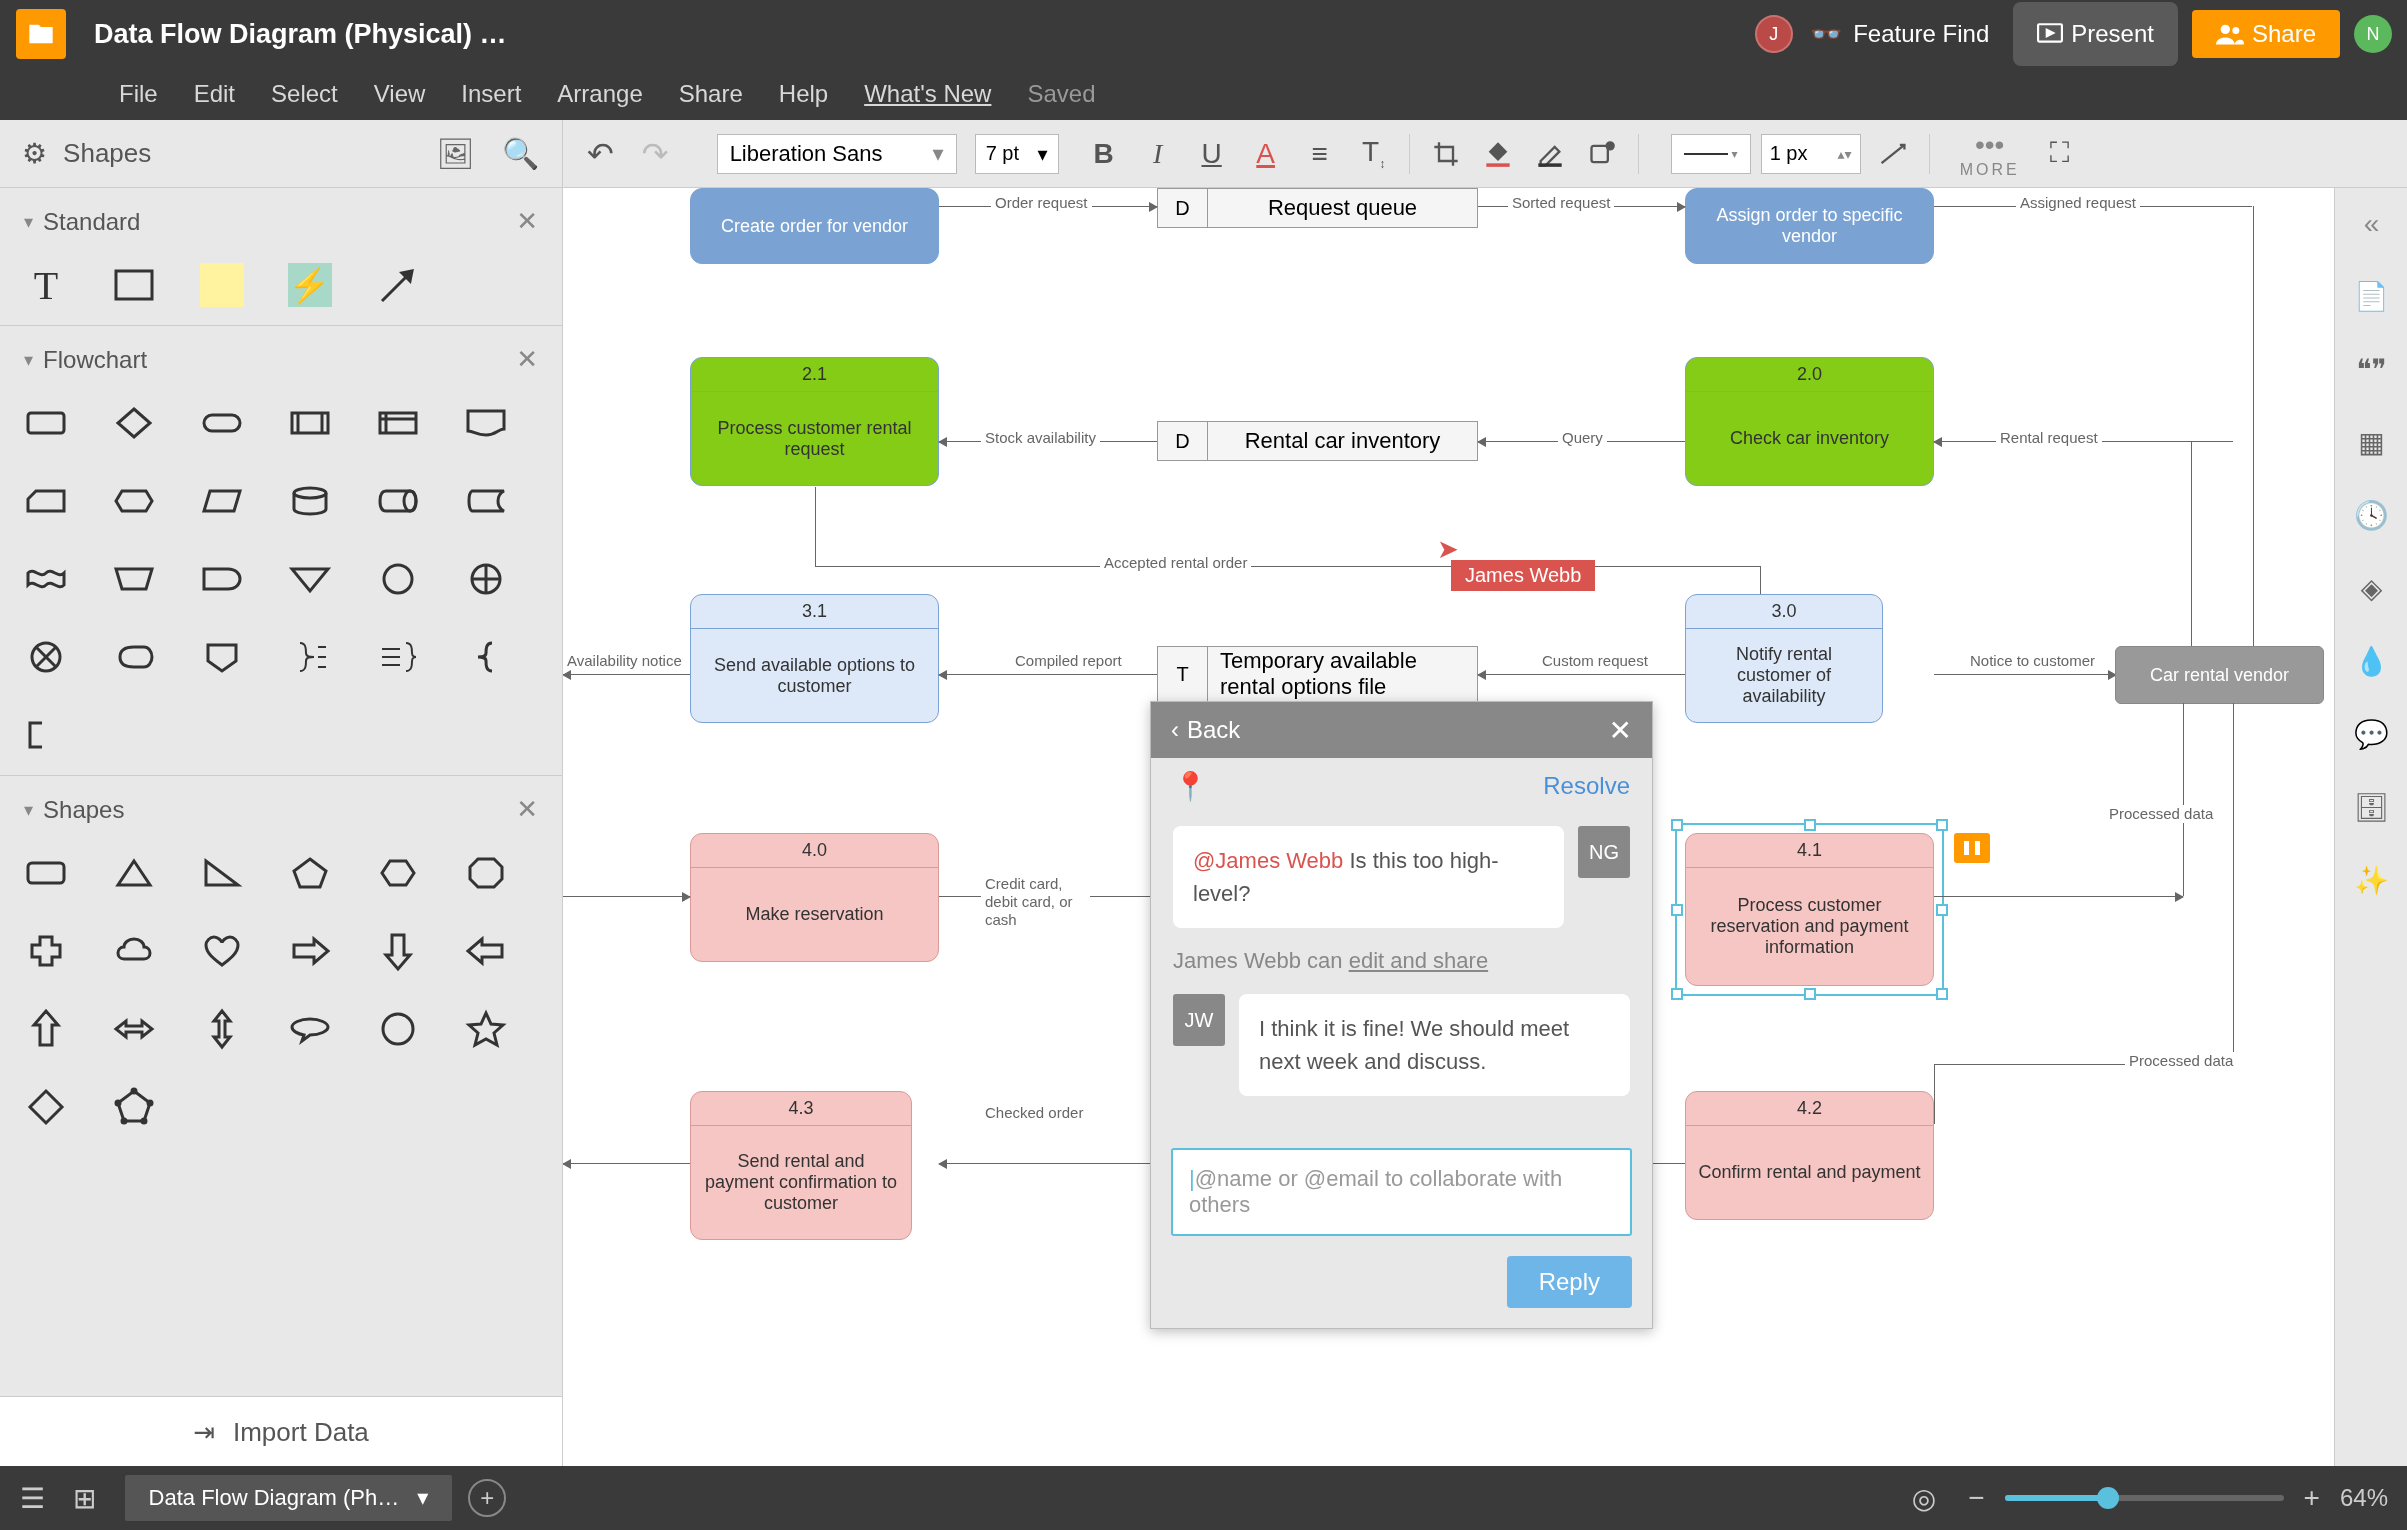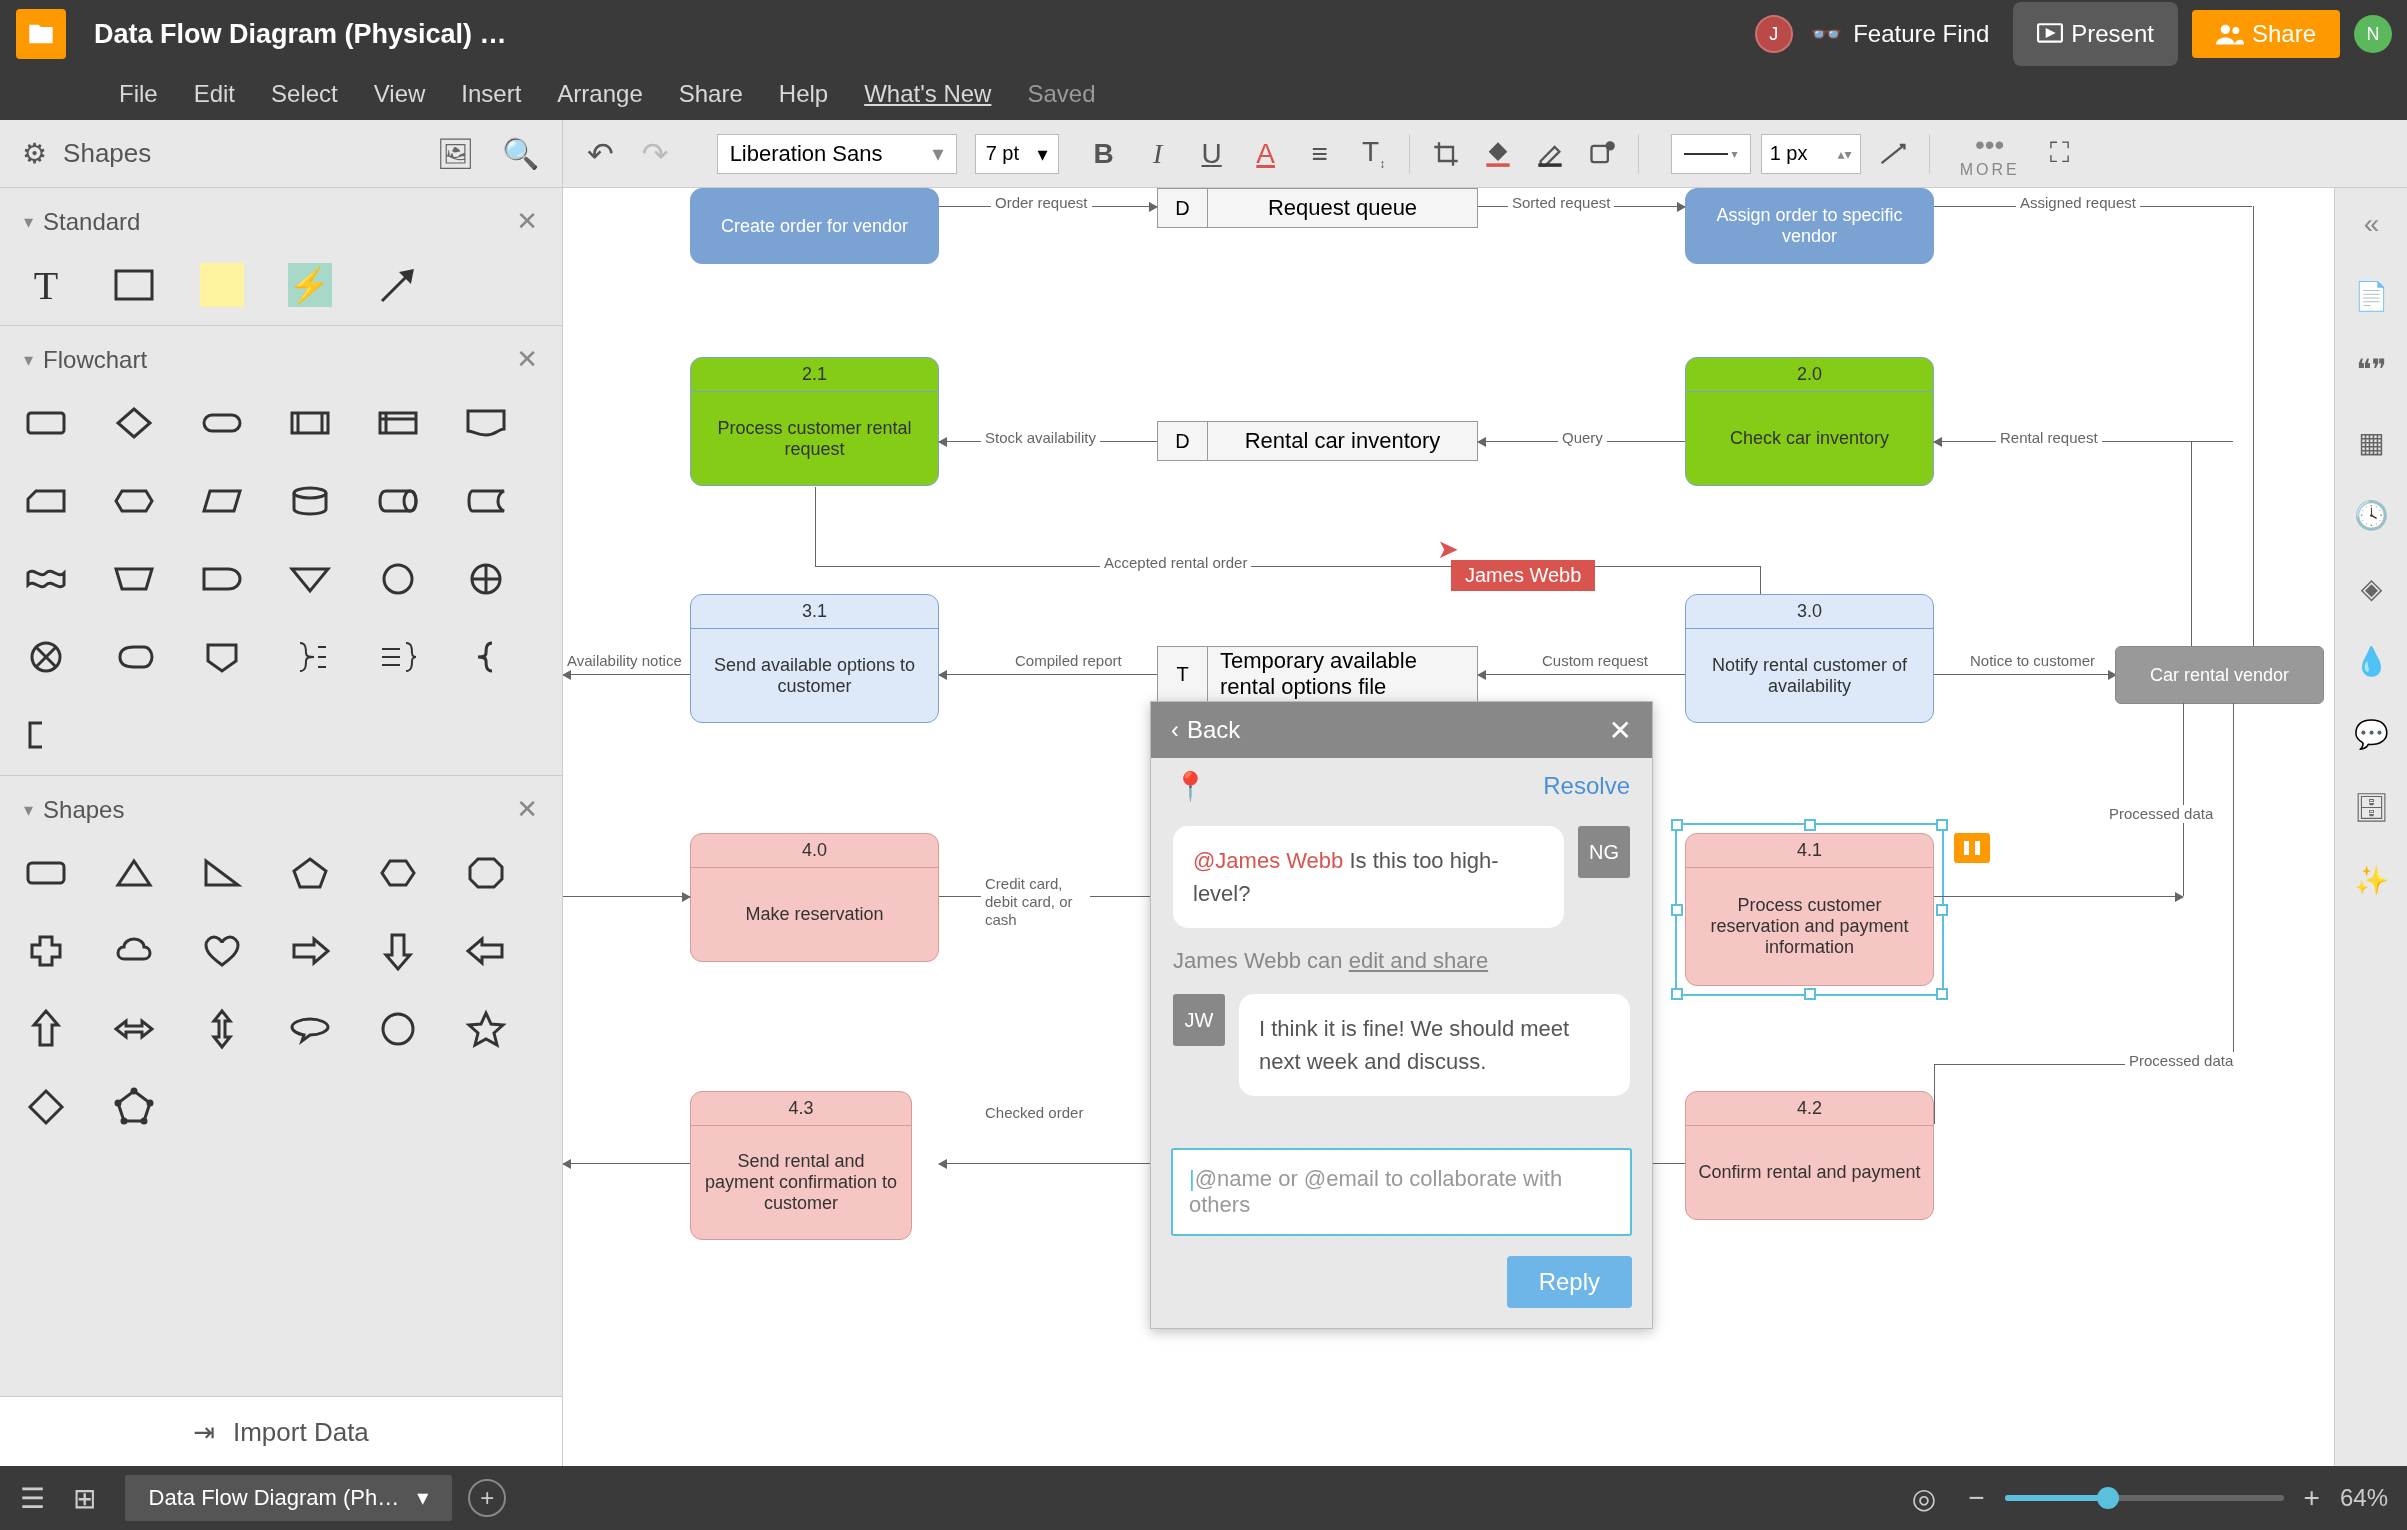--- a/index.html
+++ b/index.html
@@ -97,21 +97,21 @@
 
 .comment-panel { position: absolute; width: 503px; background: #e8e8e8; border: 1px solid #bbb; box-shadow: 0 3px 12px rgba(0,0,0,0.25); }
 .comment-header { height: 56px; background: #888; color: #fff; display: flex; align-items: center; padding: 0 20px; font-size: 24px; }
 .comment-back { cursor: pointer; display: flex; align-items: center; gap: 8px; }
 .comment-close { margin-left: auto; font-size: 28px; cursor: pointer; }
 .comment-toolbar { height: 56px; display: flex; align-items: center; padding: 0 22px; }
 .pin-icon { font-size: 28px; color: #888; }
 .resolve-link { margin-left: auto; color: #4a90d9; font-size: 24px; cursor: pointer; }
 .comment-body { padding: 12px 22px; }
 .comment-item { display: flex; gap: 14px; margin-bottom: 20px; }
-.comment-bubble { background: #fff; border-radius: 15px; padding: 18px 20px; font-size: 22px; color: #555; flex: 1; line-height: 1.5; }
+.comment-bubble { background: #fff; border-radius: 8px; padding: 18px 20px; font-size: 22px; color: #555; flex: 1; line-height: 1.5; }
 .comment-bubble .mention { color: #d9534f; }
 .comment-avatar { width: 52px; height: 52px; background: #888; color: #fff; display: flex; align-items: center; justify-content: center; font-size: 20px; border-radius: 3px; flex-shrink: 0; }
 .comment-meta { font-size: 22px; color: #888; margin: 10px 0 20px; }
 .comment-meta a { text-decoration: underline; color: #888; }
 .comment-input { margin: 20px; padding: 16px; border: 2px solid #5bc0de; background: #fff; font-size: 22px; color: #999; min-height: 76px; border-radius: 3px; }
 .reply-btn { float: right; margin: 0 20px 20px; background: #6eb5e8; color: #fff; border: none; padding: 12px 32px; font-size: 24px; border-radius: 4px; cursor: pointer; }
 
 
 .right-rail { width: 74px; background: #e8e8e8; border-left: 1px solid #ccc; display: flex; flex-direction: column; align-items: center; padding-top: 20px; gap: 40px; }
 .rail-toggle { font-size: 28px; color: #888; cursor: pointer; }
@@ -600,21 +600,21 @@
     <span class="edge-label" style="left:537px;top:366px">Accepted rental order</span>
 
     <div class="diagram-node" style="left:127px;top:406px;width:249px;height:129px;background:#dde9f9">
       <div class="node-header">3.1</div>
       <div class="node-body">Send available options to customer</div>
     </div>
     <div class="data-store" style="left:594px;top:458px;width:321px;height:56px">
       <div class="data-store-tag">T</div>
       <div class="data-store-label">Temporary available rental options file</div>
     </div>
-    <div class="diagram-node" style="left:1122px;top:406px;width:249px;height:129px;background:#dde9f9">
+    <div class="diagram-node" style="left:1122px;top:406px;width:198px;height:129px;background:#dde9f9">
       <div class="node-header">3.0</div>
       <div class="node-body">Notify rental customer of availability</div>
     </div>
     <div class="edge arrow-left" style="left:376px;top:486px;width:218px"></div>
     <span class="edge-label" style="left:448px;top:464px;line-height:1.2">Compiled report</span>
     <div class="edge arrow-left" style="left:915px;top:486px;width:207px"></div>
     <span class="edge-label" style="left:975px;top:464px;line-height:1.2">Custom request</span>
     <div class="edge arrow-right" style="left:1371px;top:486px;width:182px"></div>
     <span class="edge-label" style="left:1403px;top:464px;line-height:1.2">Notice to customer</span>
     <div class="edge arrow-left" style="left:0;top:486px;width:127px"></div>

